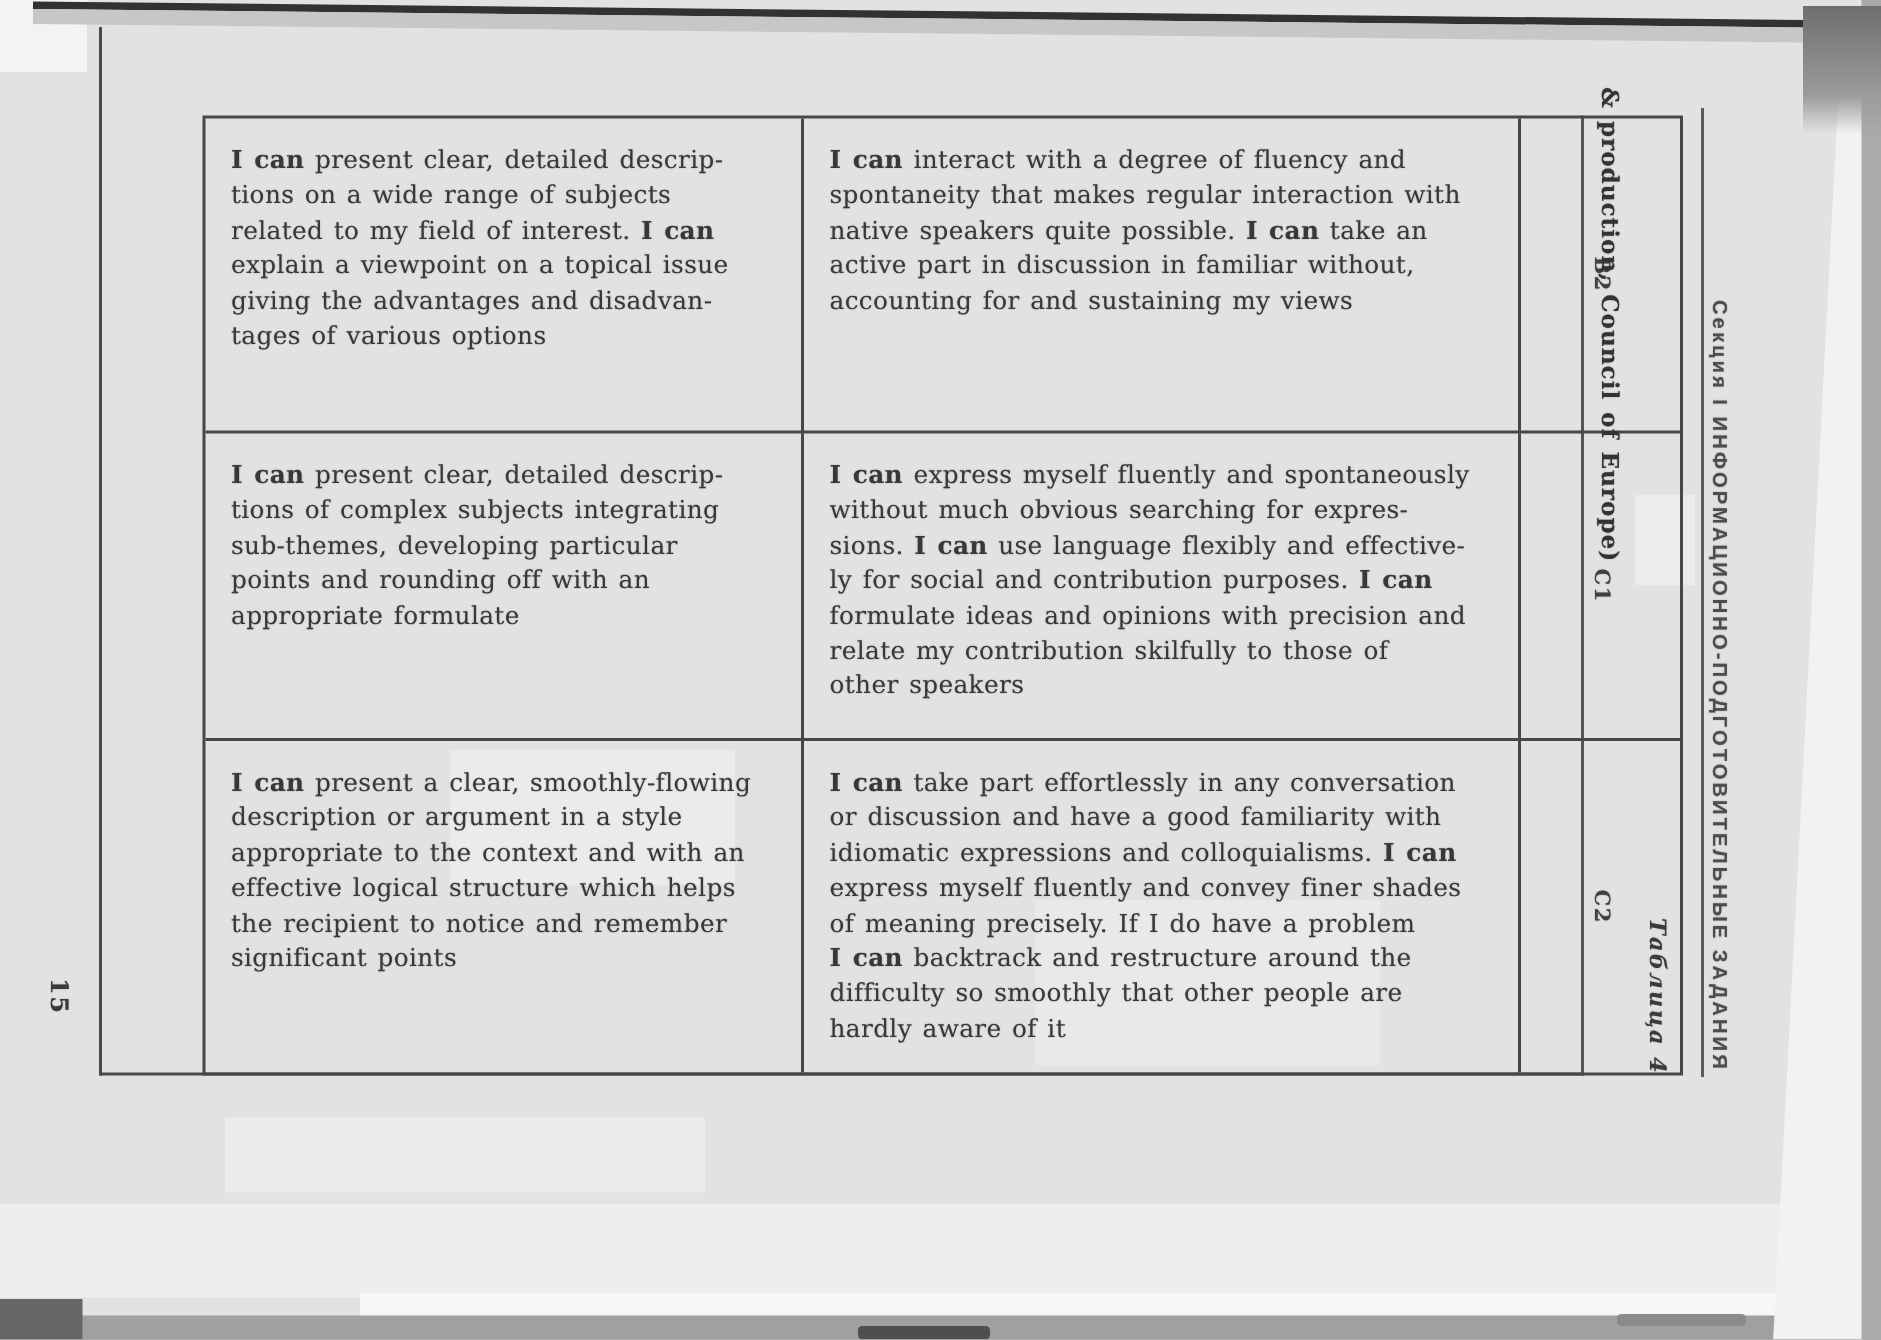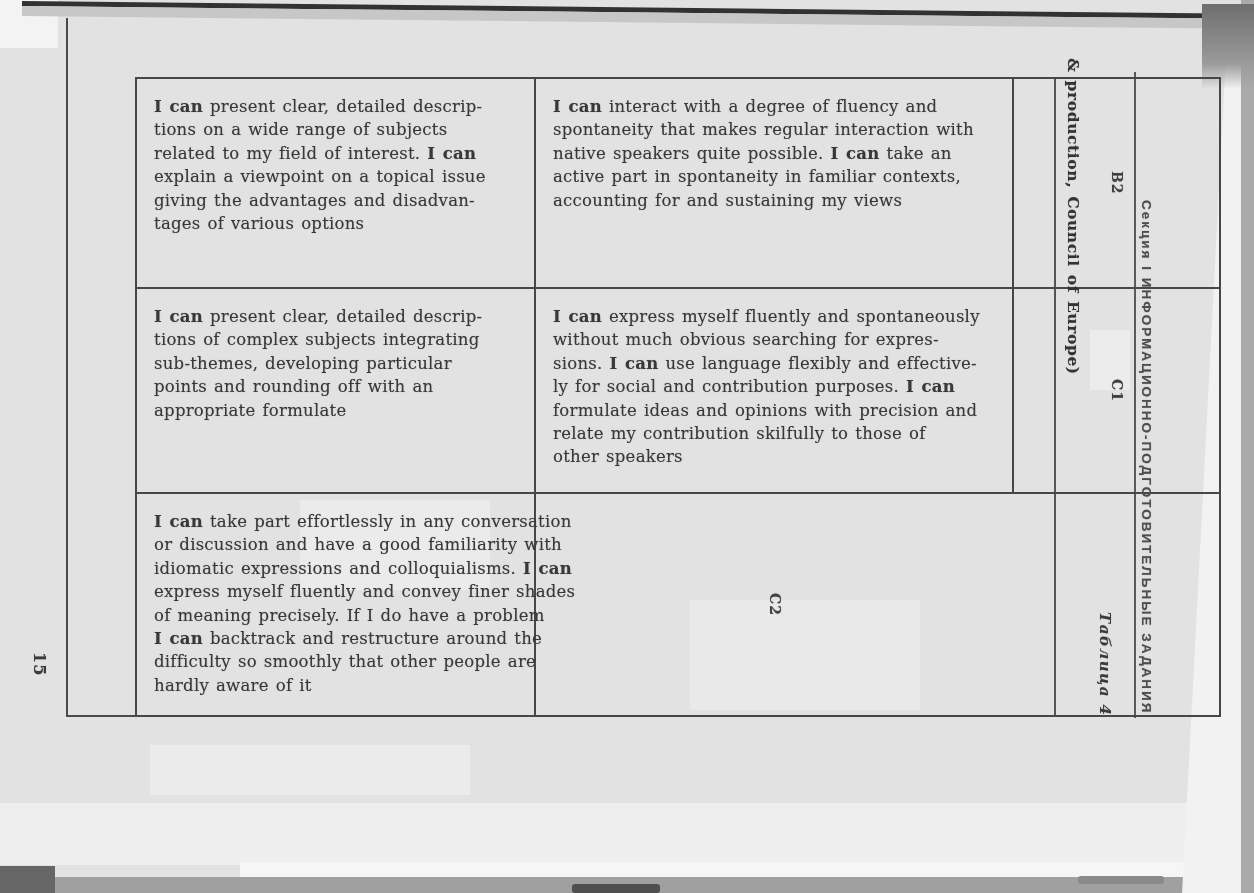--- a/index.html
+++ b/index.html
@@ -27,21 +27,21 @@
   .noise3{left:150px;top:745px;width:320px;height:50px;background:rgba(255,255,255,0.30);}
   .noise4{left:1090px;top:330px;width:40px;height:60px;background:rgba(255,255,255,0.35);}
   
   .rule{position:absolute;background:#4a4a4a;}
   .rule-left{left:66px;top:18px;width:2px;height:699px;}
   .rule-bottom{left:66px;top:715px;width:990px;height:2px;}
   .rule-table-right{left:1054px;top:77px;width:2px;height:640px;background:#555;}
   .rule-header{left:1134px;top:72px;width:2px;height:646px;background:#5a5a5a;}
   
   .cefr-table{
-    position:absolute;left:135px;top:77px;width:1086px;height:640px;
+    position:absolute;left:135px;top:77px;width:987px;height:640px;
     box-sizing:border-box;border:2px solid #474747;
     display:grid;
     grid-template-columns:399px 478px 1fr;
     grid-template-rows:210px 205px 1fr;
   }
   .cell{box-sizing:border-box;border-right:2px solid #474747;border-bottom:2px solid #474747;}
   .cell.last-col{border-right:none;}
   .cell.last-row{border-bottom:none;}
   .celltext{
     padding:16px 8px 0 17px;
@@ -117,21 +117,21 @@
 tions on a wide range of subjects
 related to my field of interest. </span><span class="b">I can</span><span>
 explain a viewpoint on a topical issue
 giving the advantages and disadvan-
 tages of various options</span></div>
     </div>
     <div class="cell">
       <div class="celltext"><span class="b">I can</span><span> interact with a degree of fluency and
 spontaneity that makes regular interaction with
 native speakers quite possible. </span><span class="b">I can</span><span> take an
-active part in spontaneity in familiar contexts,
+active part in discussion in familiar without,
 accounting for and sustaining my views</span></div>
     </div>
     <div class="cell last-col level-cell">
       <span class="level-label vert">B2</span>
     </div>
 
     <div class="cell">
       <div class="celltext"><span class="b">I can</span><span> present clear, detailed descrip-
 tions of complex subjects integrating
 sub-themes, developing particular
@@ -145,20 +145,28 @@
 ly for social and contribution purposes. </span><span class="b">I can</span><span>
 formulate ideas and opinions with precision and
 relate my contribution skilfully to those of
 other speakers</span></div>
     </div>
     <div class="cell last-col level-cell">
       <span class="level-label vert">C1</span>
     </div>
 
     <div class="cell last-row">
+      <div class="celltext"><span class="b">I can</span><span> present a clear, smoothly-flowing
+description or argument in a style
+appropriate to the context and with an
+effective logical structure which helps
+the recipient to notice and remember
+significant points</span></div>
+    </div>
+    <div class="cell last-row">
       <div class="celltext"><span class="b">I can</span><span> take part effortlessly in any conversation
 or discussion and have a good familiarity with
 idiomatic expressions and colloquialisms. </span><span class="b">I can</span><span>
 express myself fluently and convey finer shades
 of meaning precisely. If I do have a problem
 </span><span class="b">I can</span><span> backtrack and restructure around the
 difficulty so smoothly that other people are
 hardly aware of it</span></div>
     </div>
     <div class="cell last-col last-row level-cell">

